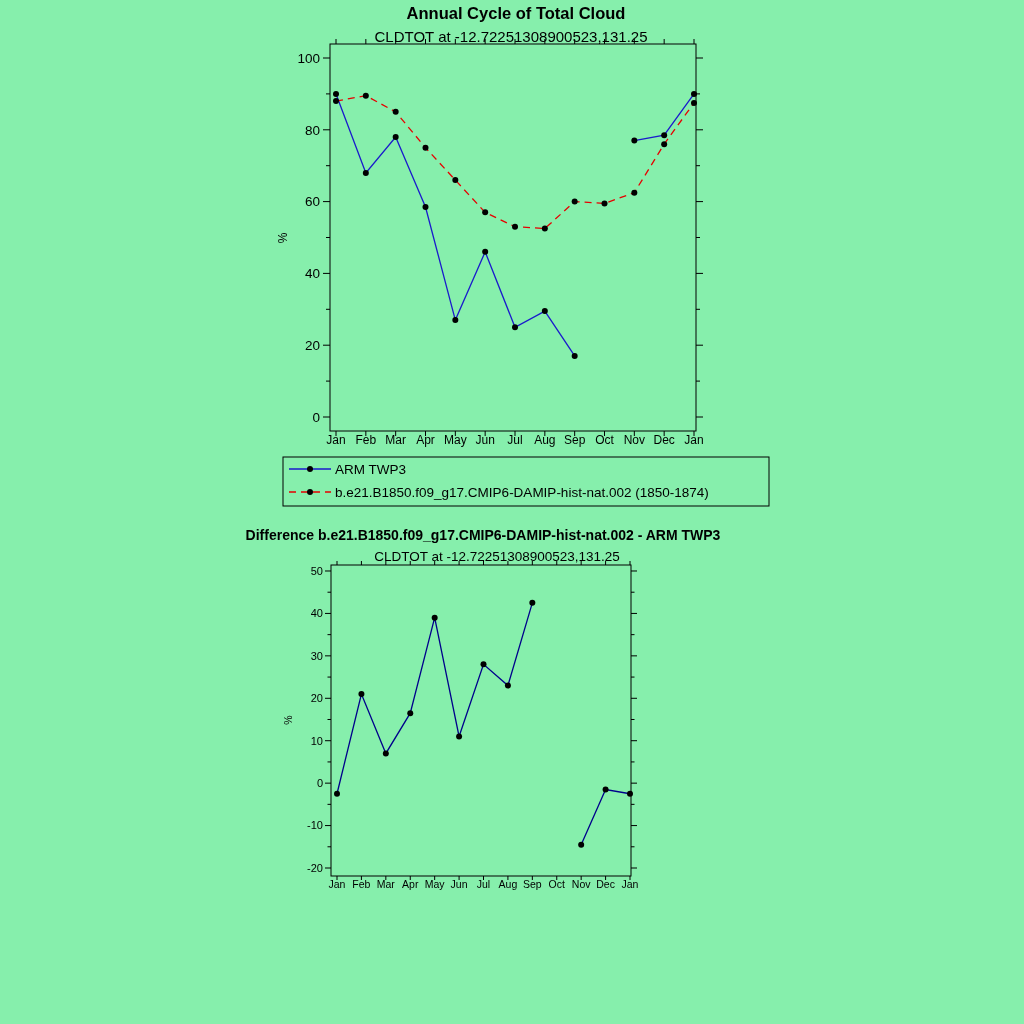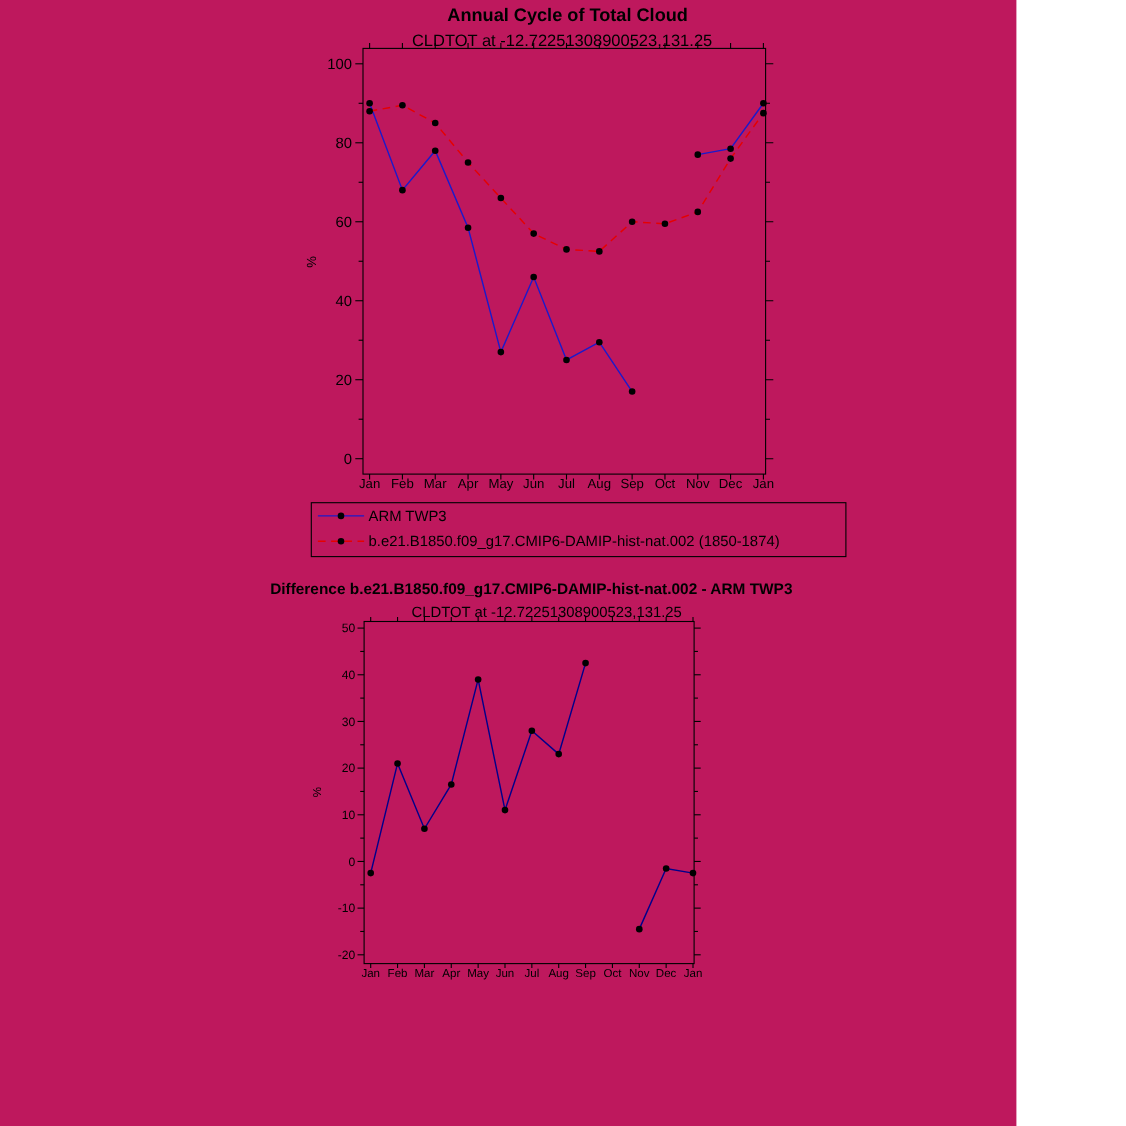--- a/index.html
+++ b/index.html
@@ -1,20 +1,20 @@
 <!DOCTYPE html>
 <html><head>
 <meta charset="utf-8">
 <style>
   html, body { margin: 0; padding: 0; background: #ffffff; }
   .page {
     position: relative;
-    width: 924px;
+    width: 1024px;
     height: 1024px;
-    background: #be185d;
+    background: #86efac;
     font-family: "Liberation Sans", sans-serif;
     overflow: hidden;
   }
   svg text {
     font-family: "Liberation Sans", sans-serif;
     fill: #000000;
   }
   .t1  { font-size: 16.5px; font-weight: bold; text-anchor: middle; }
   .st1 { font-size: 15px;   text-anchor: middle; }
   .t2  { font-size: 14px;   font-weight: bold; text-anchor: middle; }

